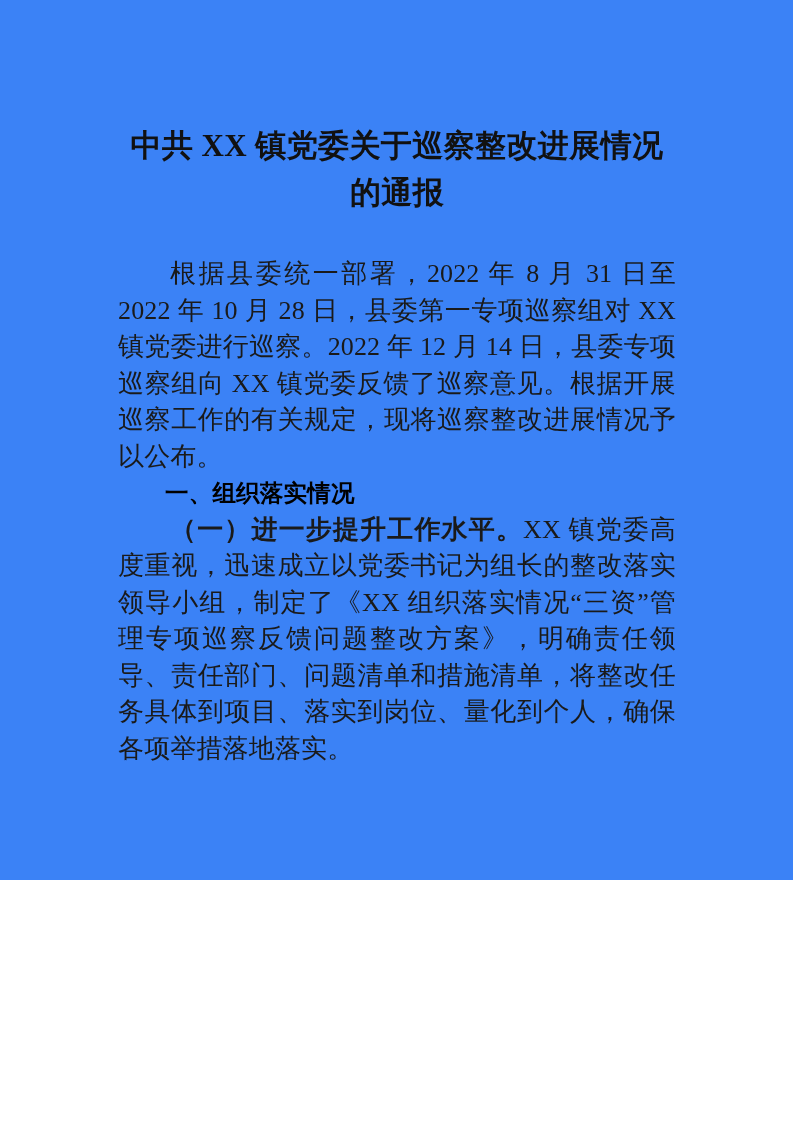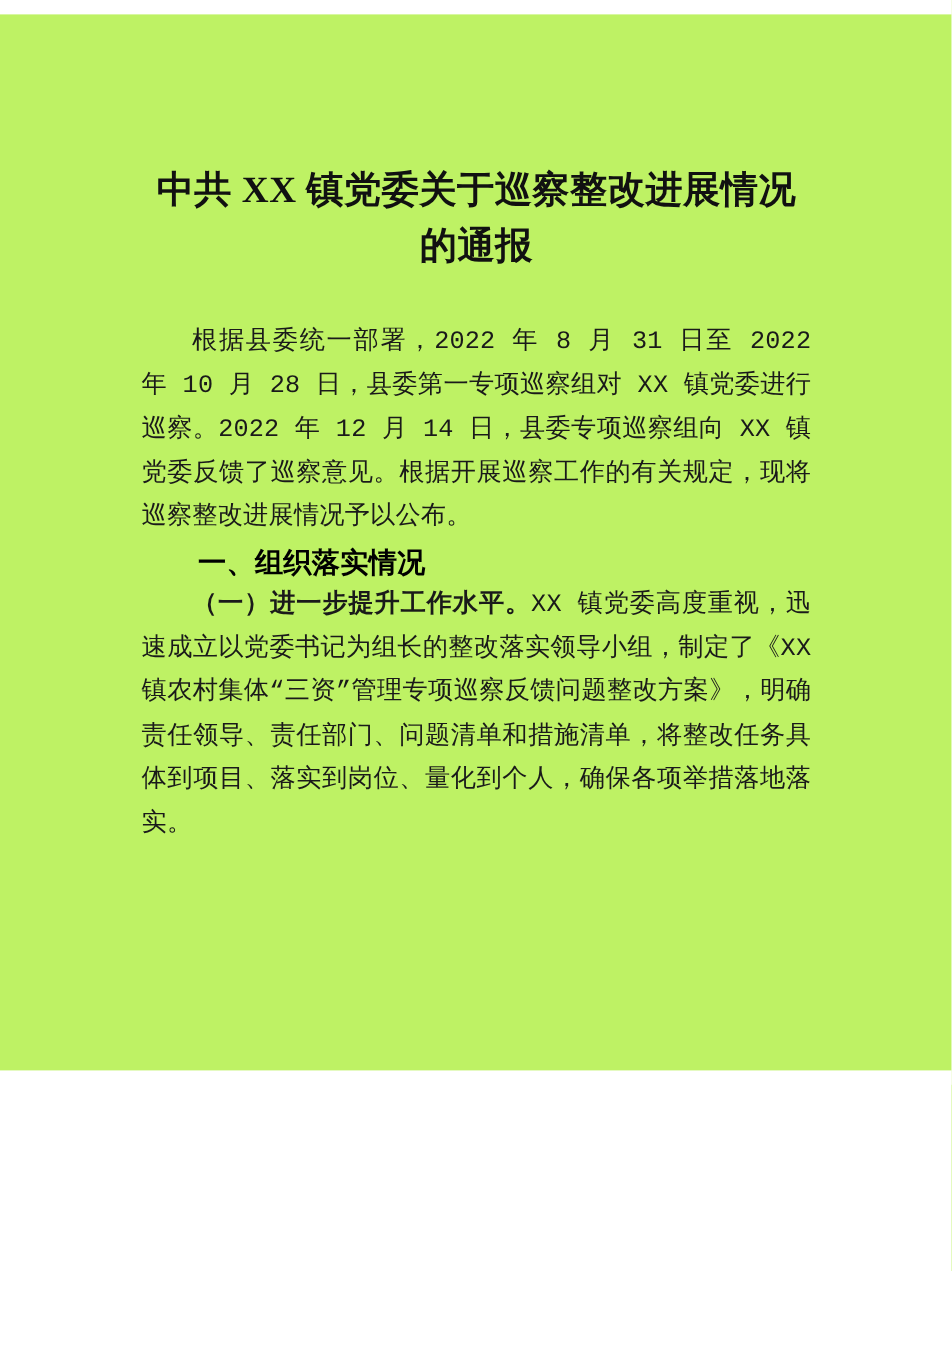--- a/index.html
+++ b/index.html
@@ -11,22 +11,22 @@
 
   body {
     font-family: "Liberation Serif", "DejaVu Serif", serif;
     color: #000000;
   }
 
   .page {
     position: relative;
     width: 793px;
     height: 880px;
-    background: #bef264;
-    margin: 12px auto;
+    background: #3b82f6;
+    margin: 0 auto;
     overflow: hidden;
     box-sizing: border-box;
   }
 
   .content {
     position: absolute;
     left: 118px;
     top: 0;
     width: 558px;
   }
@@ -42,22 +42,22 @@
     text-align: center;
     letter-spacing: 0.4px;
     padding-top: 122px;
     color: #111111;
   }
 
   
   .para {
     margin: 0;
     padding: 0;
-    font-family: Liberation Mono, monospace;
-    font-size: 21px;
+    font-family: Liberation Serif, serif;
+    font-size: 26px;
     line-height: 36.5px;
     text-align: justify;
     text-justify: inter-ideograph;
     text-indent: 2em;
     color: #1a1a1a;
     letter-spacing: 0.15px;
   }
 
   .para:first-of-type {
     margin-top: 0;
@@ -94,18 +94,18 @@
   <div class="content">
 
     <h1 class="doc-title">中共 XX 镇党委关于巡察整改进展情况的通报</h1>
 
     <div class="lead-gap"></div>
 
     <p class="para">根据县委统一部署，2022 年 8 月 31 日至 2022 年 10 月 28 日，县委第一专项巡察组对 XX 镇党委进行巡察。2022 年 12 月 14 日，县委专项巡察组向 XX 镇党委反馈了巡察意见。根据开展巡察工作的有关规定，现将巡察整改进展情况予以公布。</p>
 
     <h2 class="section-heading">一、组织落实情况</h2>
 
-    <p class="para"><span class="run-in">（一）进一步提升工作水平。</span><span>XX 镇党委高度重视，迅速成立以党委书记为组长的整改落实领导小组，制定了《XX 镇农村集体“三资”管理专项巡察反馈问题整改方案》，明确责任领导、责任部门、问题清单和措施清单，将整改任务具体到项目、落实到岗位、量化到个人，确保各项举措落地落实。</span></p>
+    <p class="para"><span class="run-in">（一）进一步提升工作水平。</span><span>XX 镇党委高度重视，迅速成立以党委书记为组长的整改落实领导小组，制定了《XX 组织落实情况“三资”管理专项巡察反馈问题整改方案》，明确责任领导、责任部门、问题清单和措施清单，将整改任务具体到项目、落实到岗位、量化到个人，确保各项举措落地落实。</span></p>
 
 
 
   </div>
 </div>
 
 </body></html>

